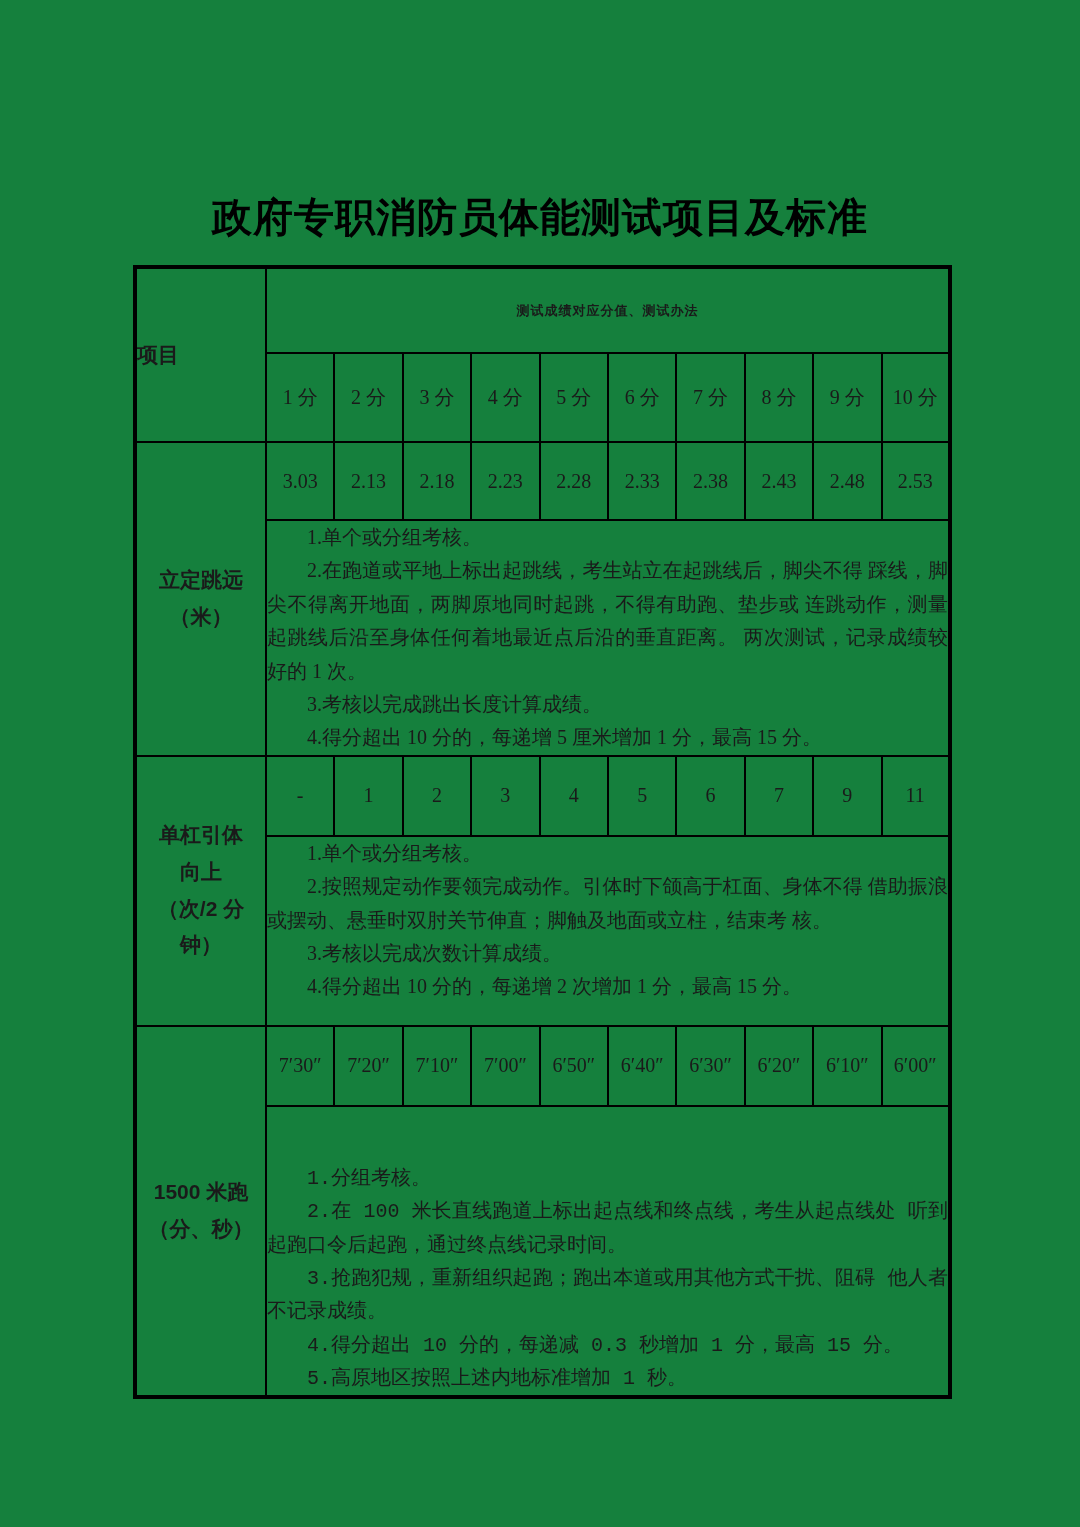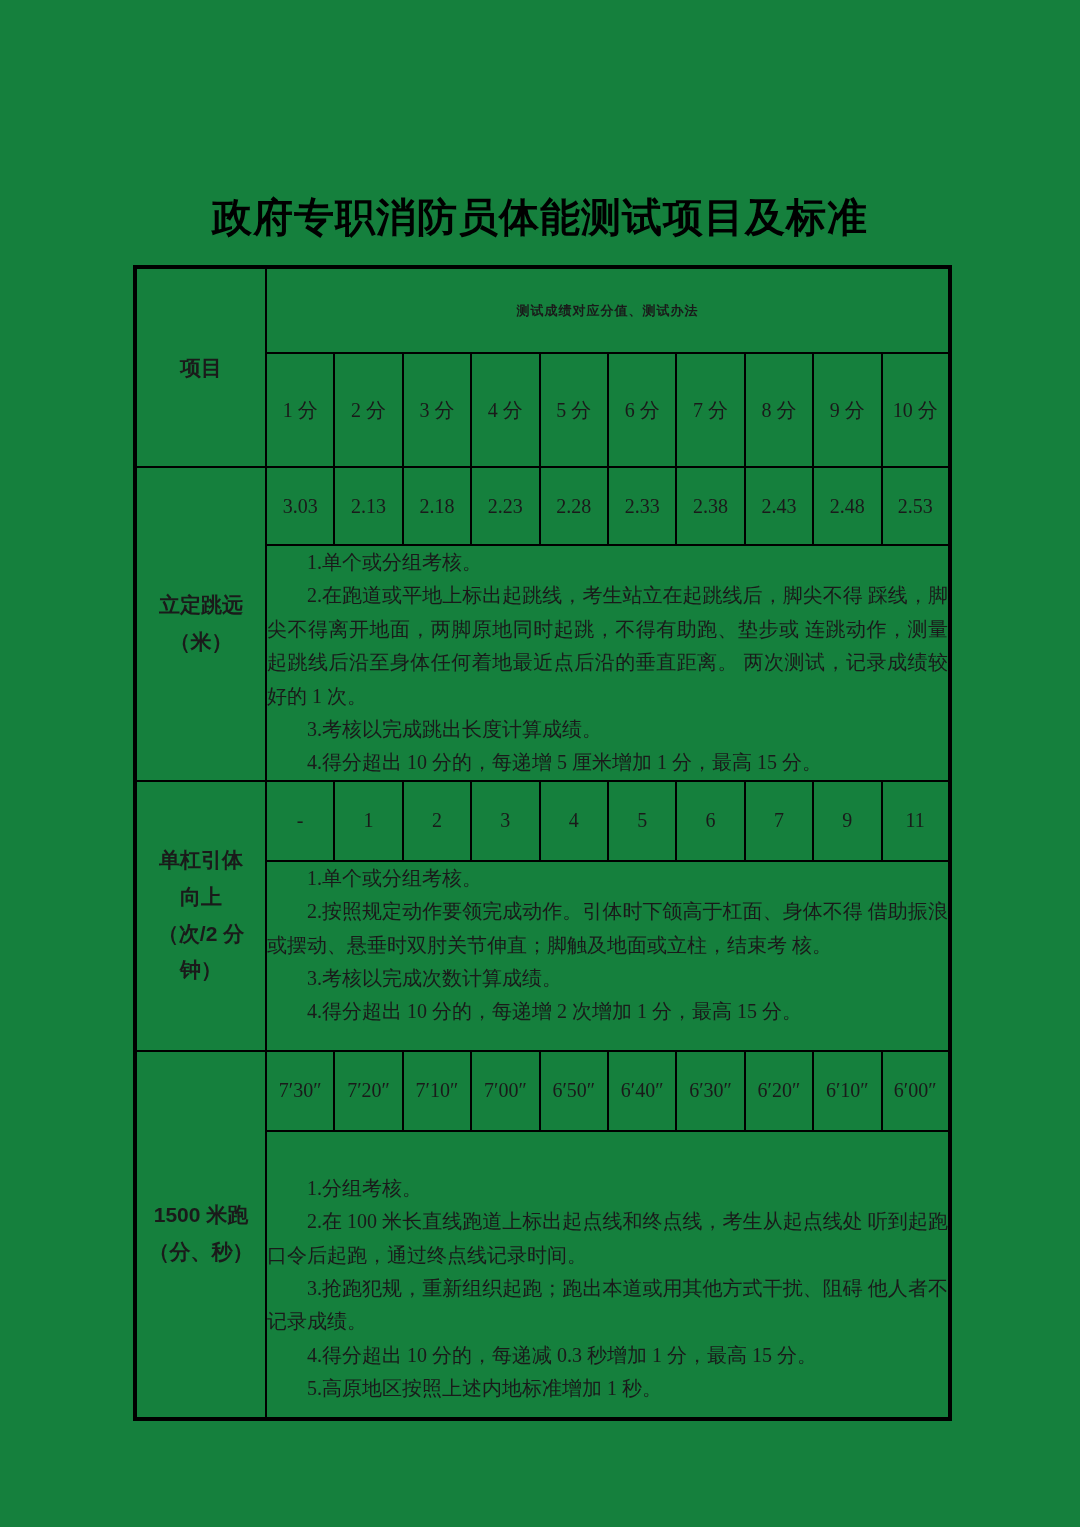--- a/index.html
+++ b/index.html
@@ -39,21 +39,21 @@
     table-layout: fixed;
     border: 4px solid #000;
   }
   table.std td {
     border: 2px solid #000;
     padding: 0;
     overflow: hidden;
   }
   
   .item-head {
-    text-align: center;
+    text-align: left;
     vertical-align: middle;
     font-family: "Liberation Sans", "DejaVu Sans", sans-serif;
     font-weight: 700;
     font-size: 21px;
   }
   .score-head {
     text-align: center;
     vertical-align: middle;
     font-family: "Liberation Sans", "DejaVu Sans", sans-serif;
     font-weight: 700;
@@ -81,21 +81,21 @@
     font-size: 20px;
   }
   .methods-cell {
     vertical-align: top;
     padding: 24px 18px 8px 10px;
     font-size: 20px;
     line-height: 1.67;
     text-align: justify;
     margin-top: 40px;
   }
-  .methods-cell.deep { padding-top: 40px; }
+  .methods-cell.deep { padding-top: 55px; font-family: Liberation Mono, monospace; }
   .methods-cell p { margin: 0; text-indent: 2em; }
 </style>
 </head>
 <body>
 
 <div class="page">
 
   <div class="doc-title">政府专职消防员体能测试项目及标准</div>
 
   <table class="std">
@@ -111,21 +111,21 @@
         <col style="width:68.4px">
         <col style="width:68.4px">
         <col style="width:68.4px">
     </colgroup>
     <tbody>
 
       <tr style="height:86px">
         <td class="item-head" rowspan="2">项目</td>
         <td class="score-head" colspan="10">测试成绩对应分值、测试办法</td>
       </tr>
-      <tr style="height:114px">
+      <tr style="height:89px">
         <td class="pt-cell">1 分</td>
         <td class="pt-cell">2 分</td>
         <td class="pt-cell">3 分</td>
         <td class="pt-cell">4 分</td>
         <td class="pt-cell">5 分</td>
         <td class="pt-cell">6 分</td>
         <td class="pt-cell">7 分</td>
         <td class="pt-cell">8 分</td>
         <td class="pt-cell">9 分</td>
         <td class="pt-cell">10 分</td>

